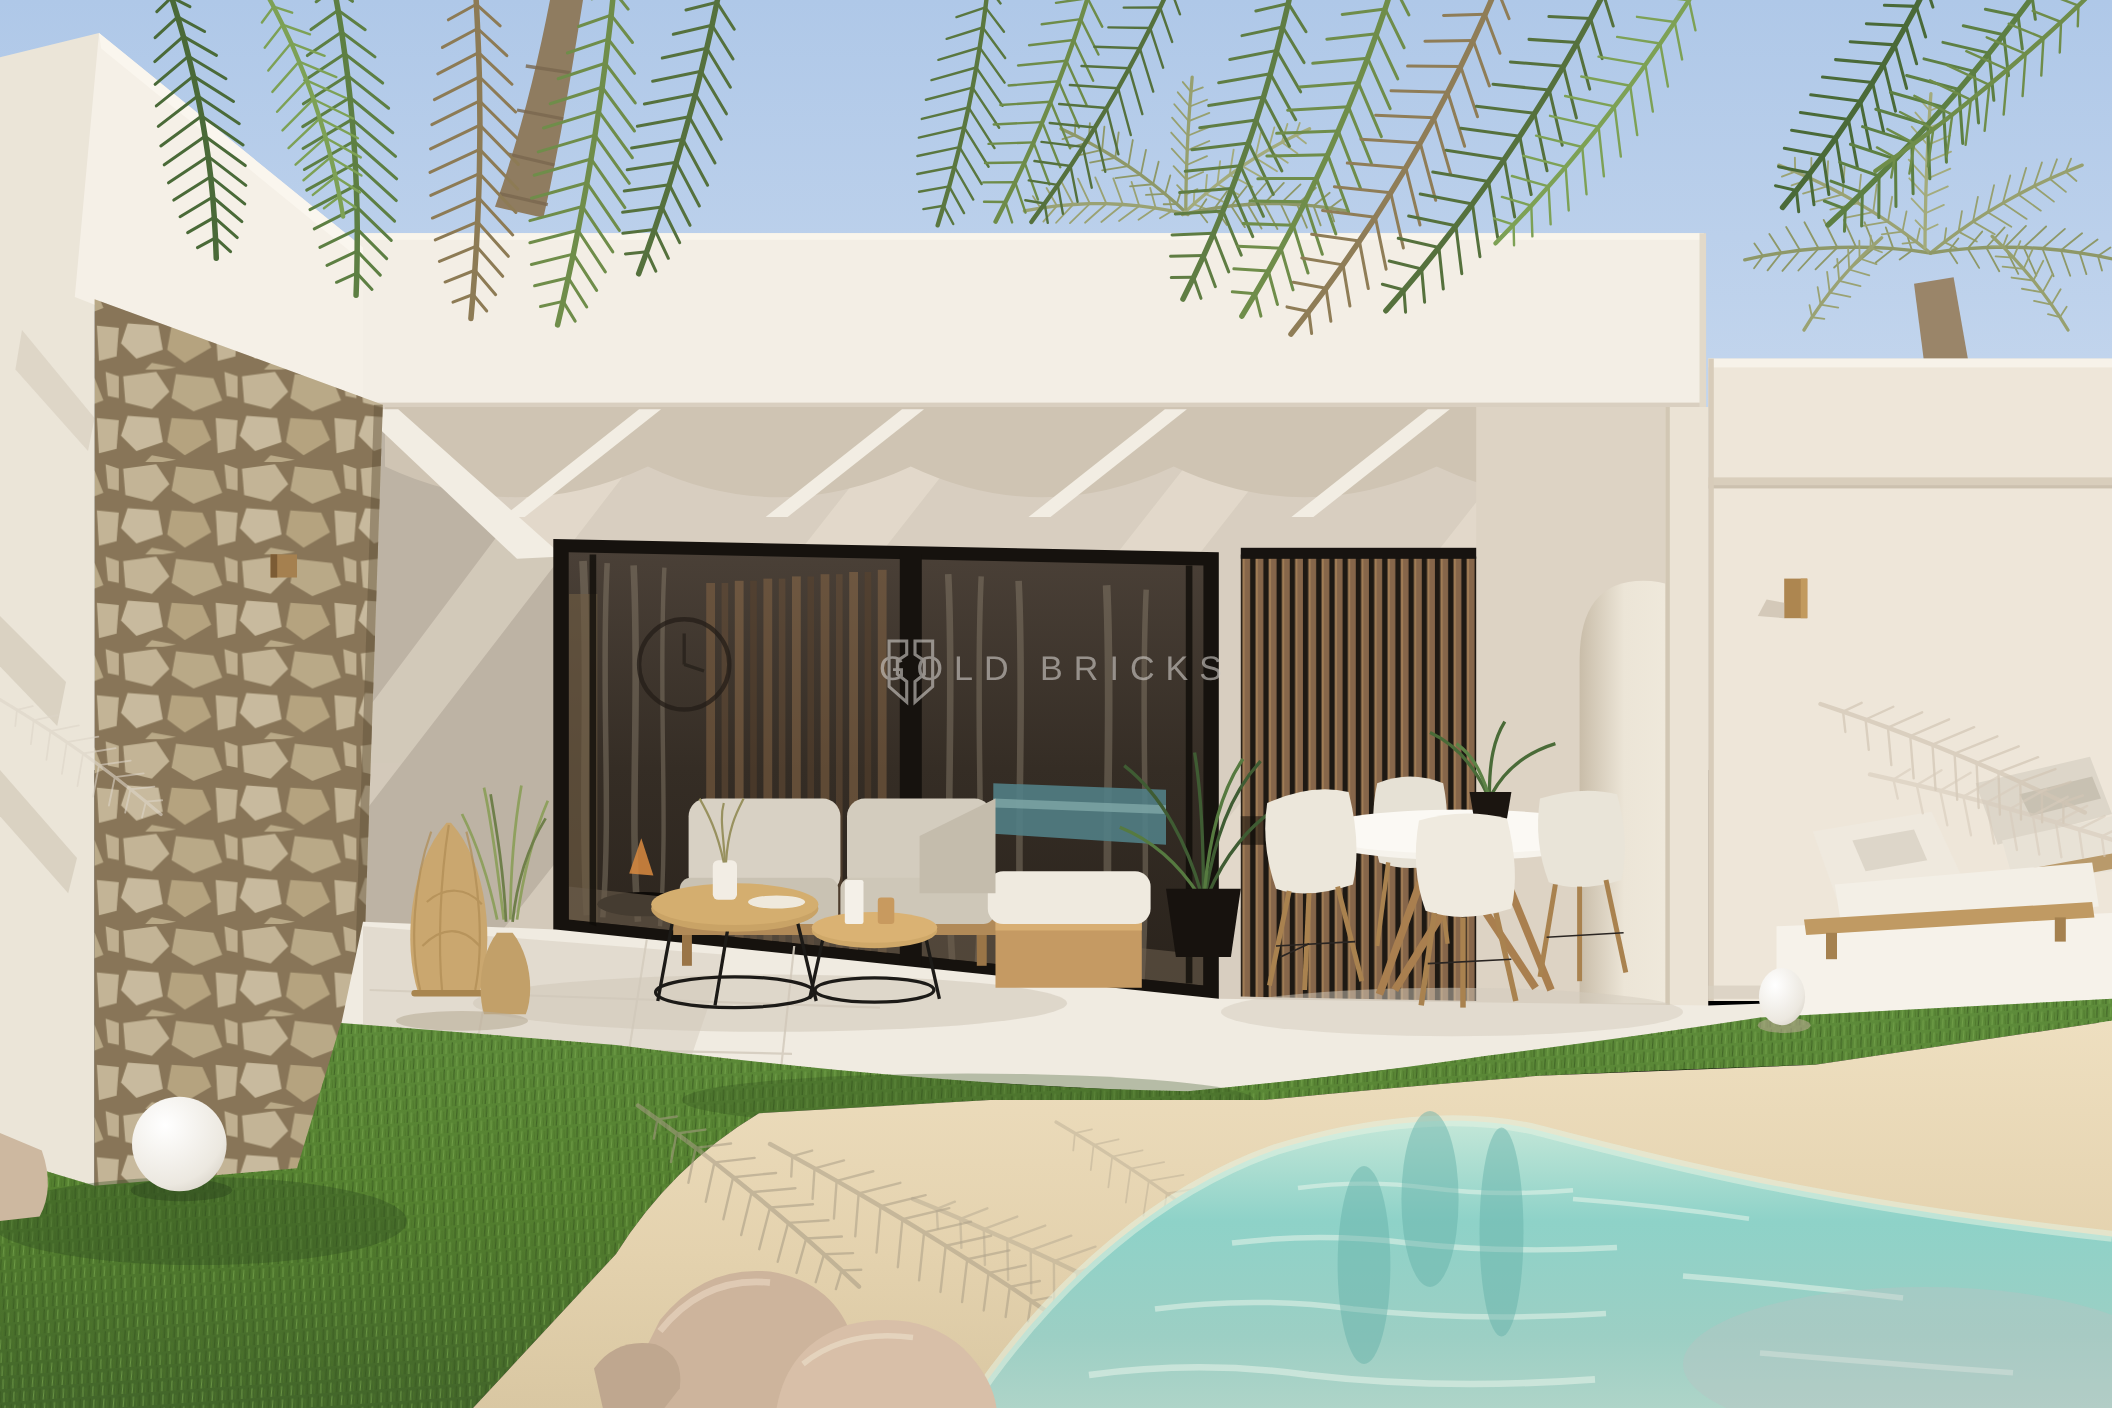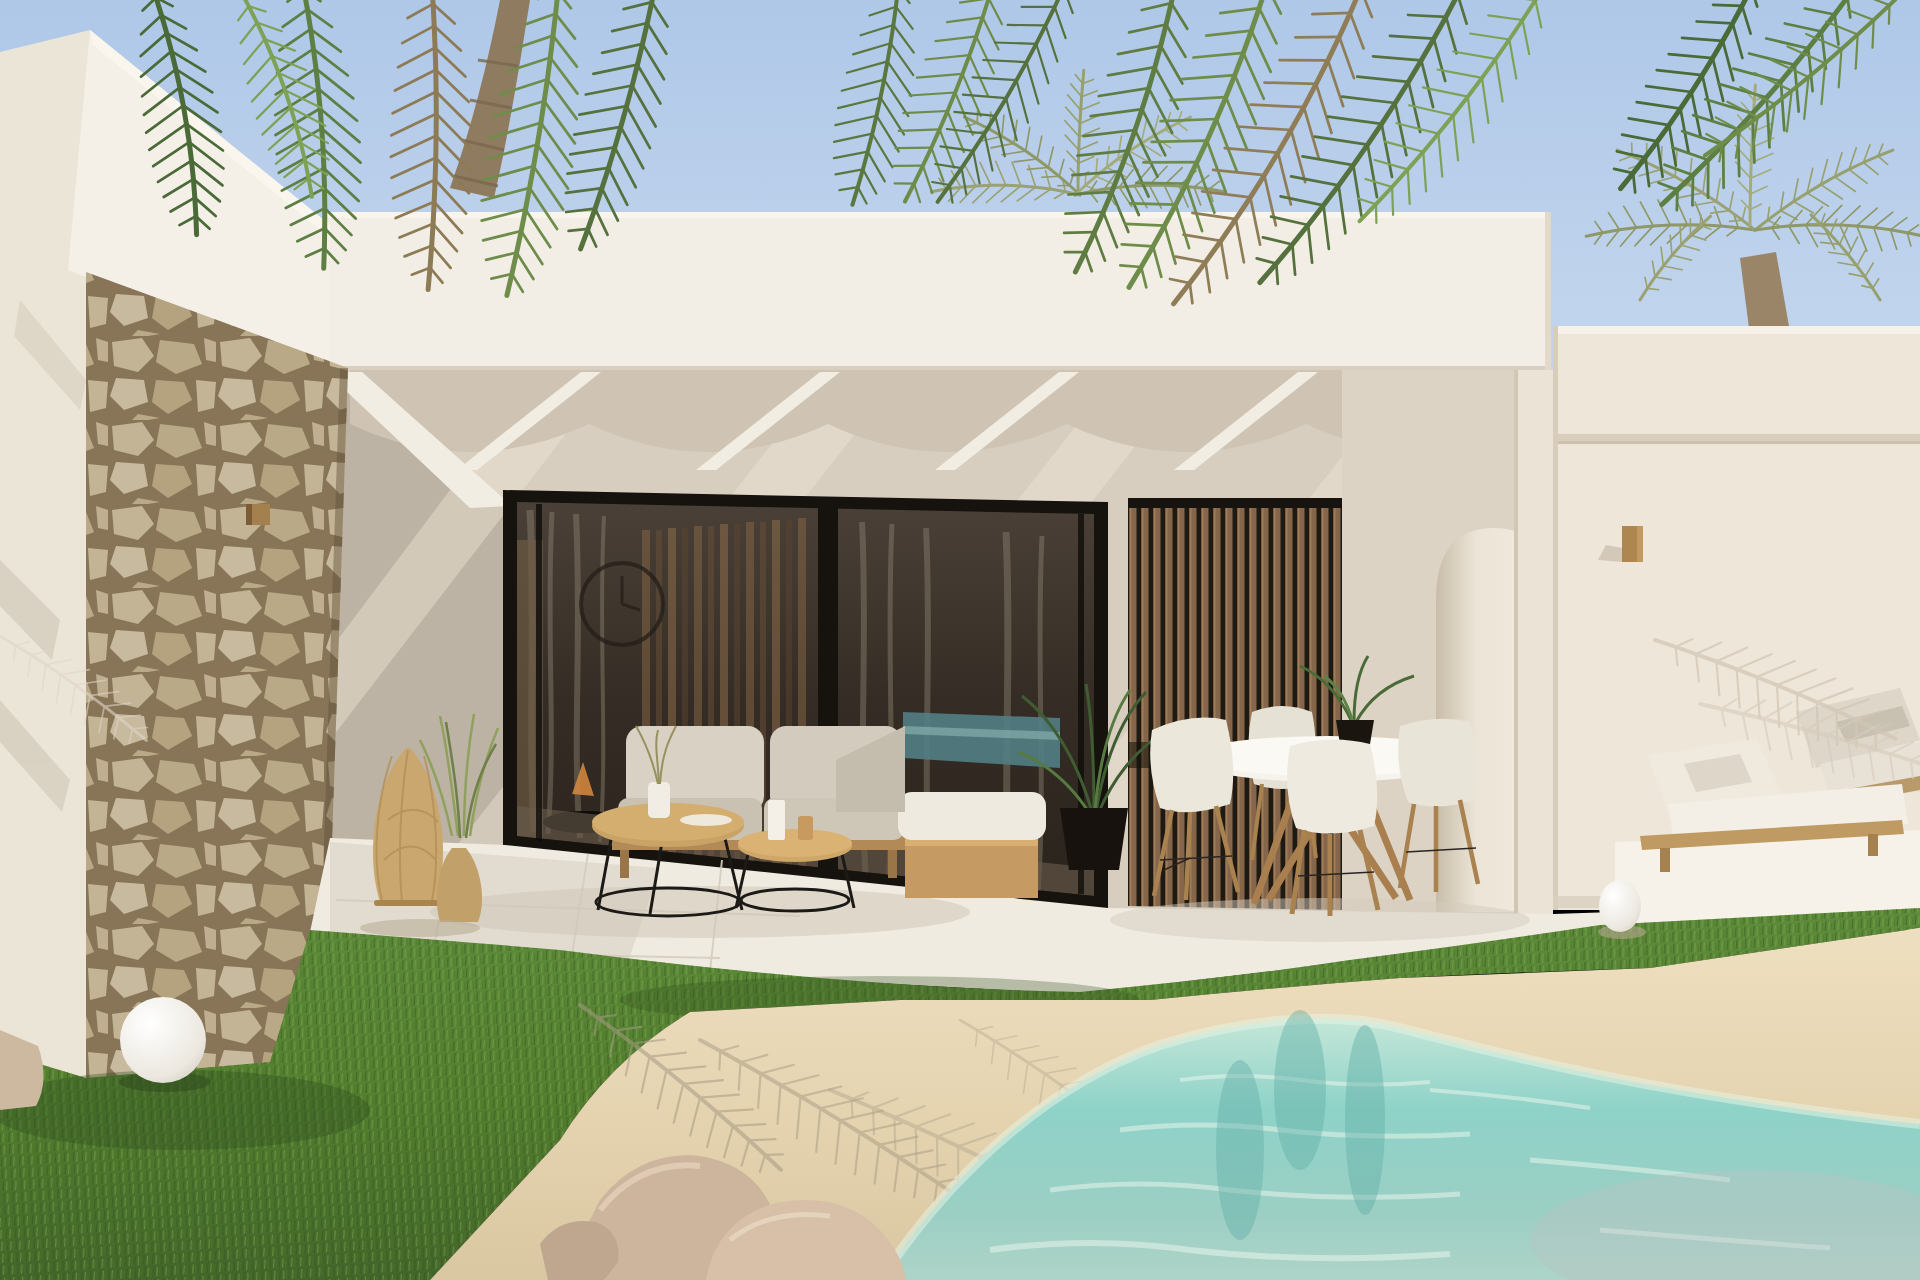--- a/index.html
+++ b/index.html
@@ -1330,13 +1330,22 @@
           <path d="M1757.6 117.4 l-5.0 33.8" fill="none" stroke="#6f8d4a" stroke-width="2.2" stroke-linecap="round"></path>
           <path d="M1757.6 117.4 l-30.3 -15.6" fill="none" stroke="#6f8d4a" stroke-width="2.2" stroke-linecap="round"></path>
           <path d="M1740.2 130.4 l-4.4 27.4" fill="none" stroke="#6f8d4a" stroke-width="2.2" stroke-linecap="round"></path>
           <path d="M1740.2 130.4 l-24.4 -13.0" fill="none" stroke="#6f8d4a" stroke-width="2.2" stroke-linecap="round"></path>
           <path d="M1722.6 143.0 l-3.3 18.4" fill="none" stroke="#6f8d4a" stroke-width="2.2" stroke-linecap="round"></path>
           <path d="M1722.6 143.0 l-16.3 -9.0" fill="none" stroke="#6f8d4a" stroke-width="2.2" stroke-linecap="round"></path>
         </g>
       </g>
 </svg>
 
+<div class="watermark">
+  <svg width="58" height="66" viewBox="0 0 60 70">
+    <g fill="none" stroke="#cdc9c5" stroke-width="3" stroke-linejoin="miter">
+      <path d="M26,5 L9,5 L9,49 L26,64 L26,44 L17,37 L17,24 L26,18 Z"></path>
+      <path d="M34,5 L51,5 L51,49 L34,64 L34,44 L43,37 L43,24 L34,18 Z"></path>
+    </g>
+  </svg>
+  <div class="brand">GOLD BRICKS</div>
 </div>
+</div>
 
 </body></html>

